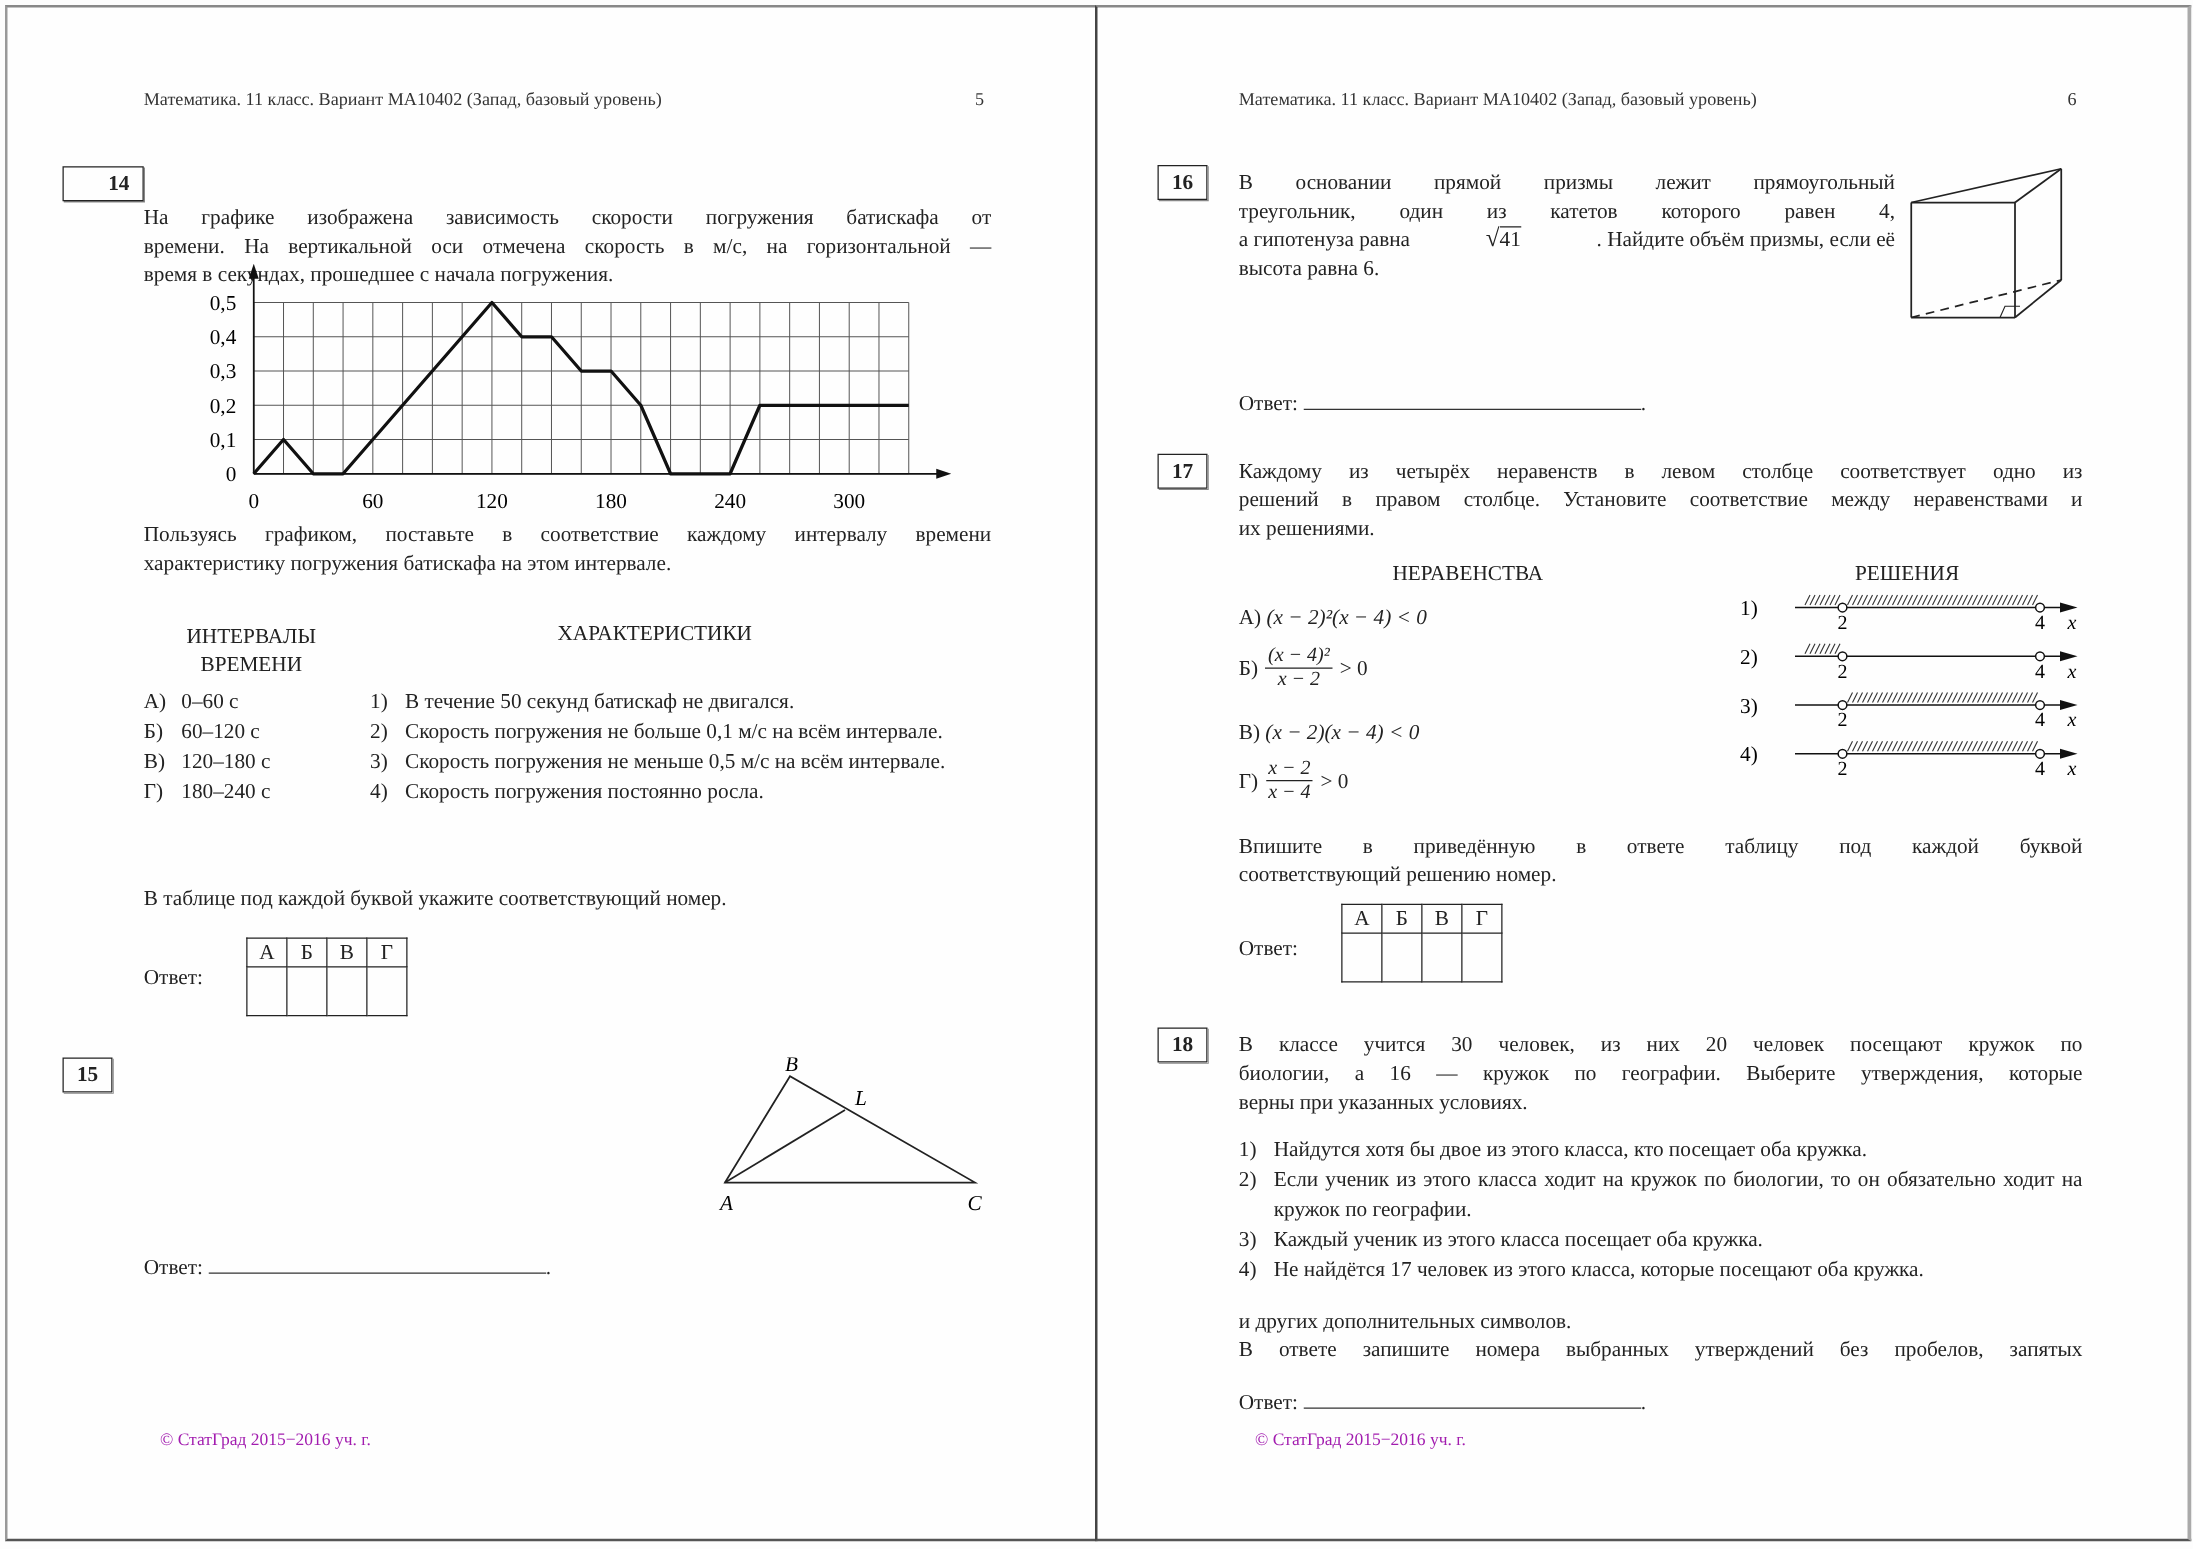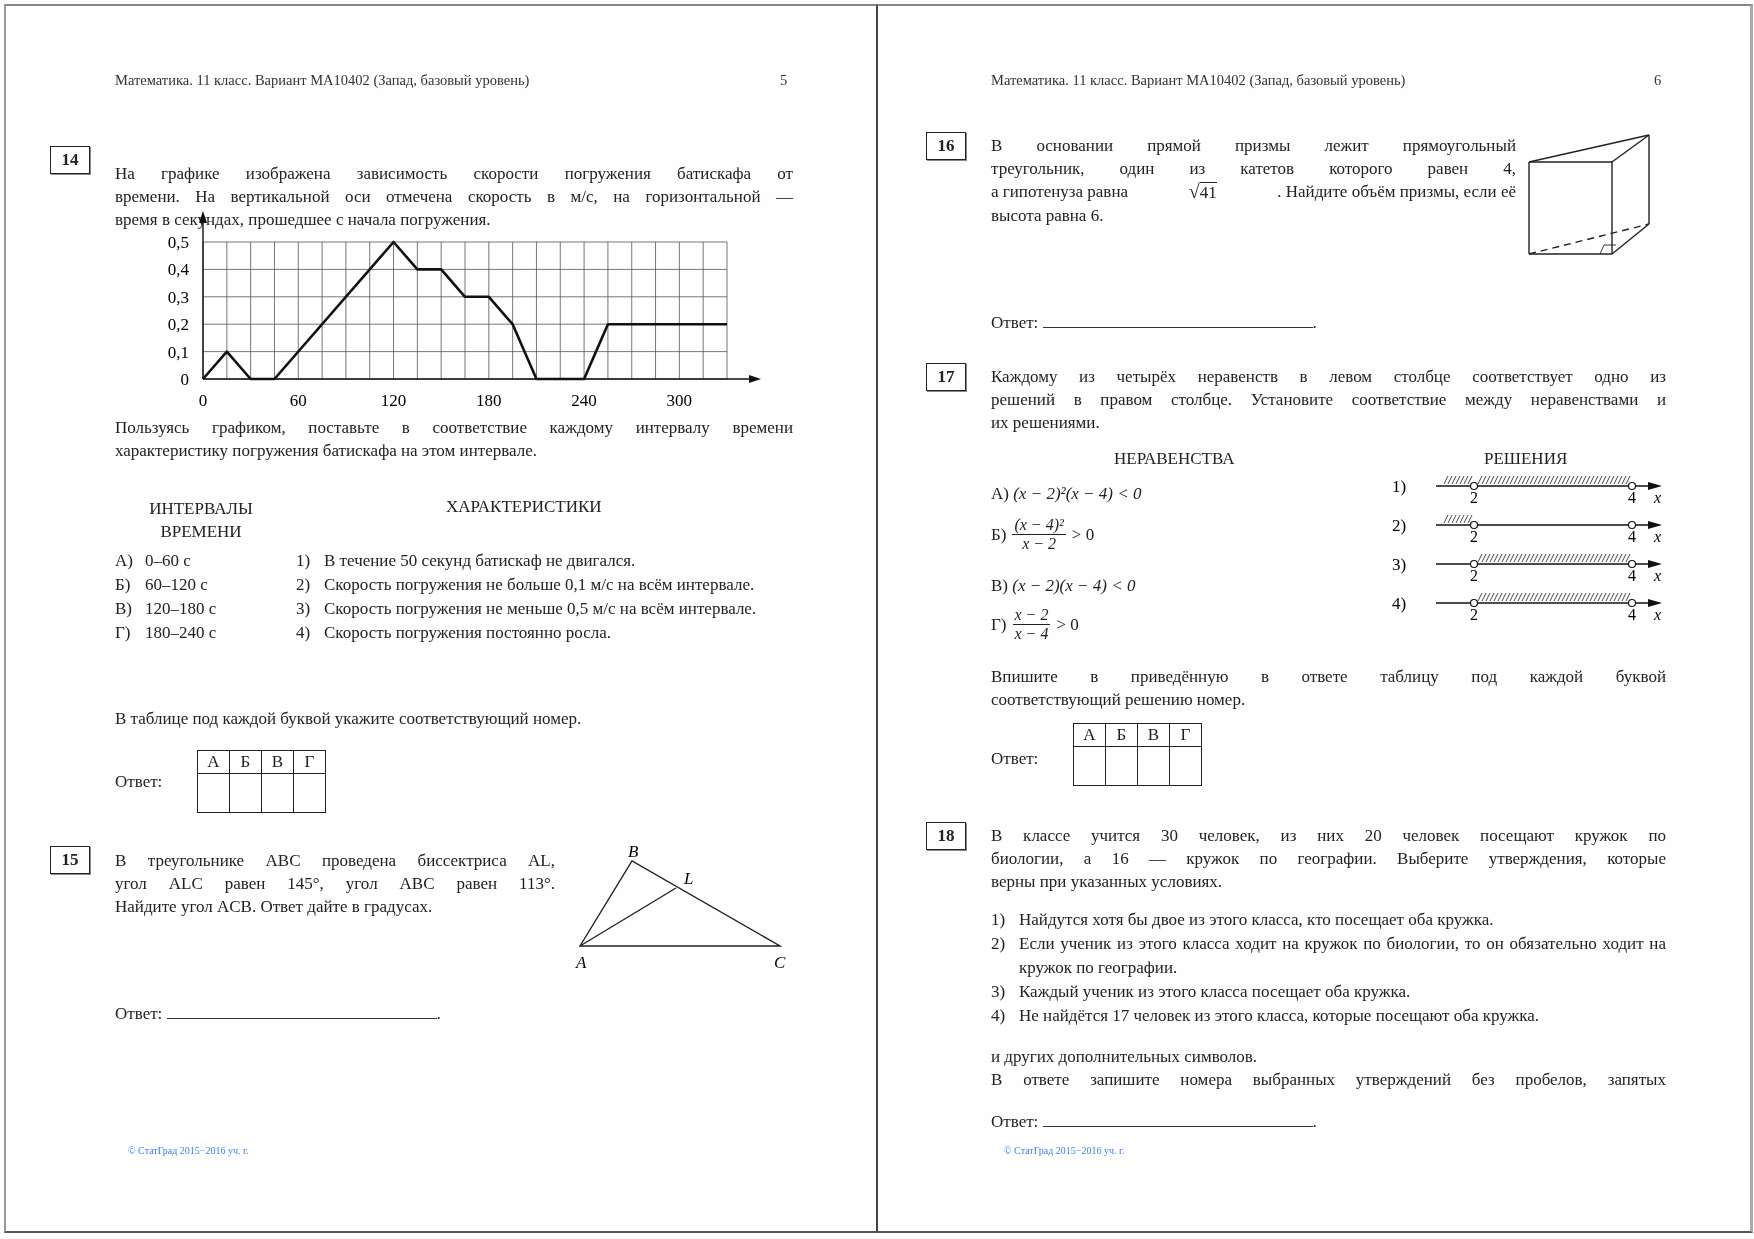--- a/index.html
+++ b/index.html
@@ -19,31 +19,31 @@
     .ans-line { display:inline-block; width:270px; border-bottom:1.2px solid #333; height:16px; vertical-align:baseline; }
     table.ans { border-collapse:collapse; }
     table.ans td { border:1.4px solid #222; width:31px; text-align:center; font-size:17px; padding:0; }
     table.ans tr.h td { height:22px; }
     table.ans tr.b td { height:38px; }
     .list-item { display:flex; font-size:17px; line-height:24px; }
     .list-item .n { width:28px; flex:none; }
     .frac { display:inline-flex; flex-direction:column; align-items:center; vertical-align:middle; font-size:16px; line-height:18px; }
     .frac .num { border-bottom:1.3px solid #222; padding:0 2px; }
     .math { font-size:17px; }
-    .foot { font-size:10px; color:#3b82f6; }
+    .foot { font-size:14px; color:#a21caf; }
     svg text { font-family:"Liberation Serif","DejaVu Serif",serif; }
   </style>
 </head>
 <body>
 
 <div class="sheet sheet-left">
   <div class="abs hdr" style="left:109px;top:66px;">Математика. 11 класс. Вариант МА10402 (Запад, базовый уровень)</div>
   <div class="abs pgnum" style="left:774px;top:66px;">5</div>
 
-  <div class="qnum" style="left:44px;top:140px;">14</div>
+  <div class="qnum" style="left:44px;top:127px;padding-left:25px;">14</div>
   <div class="abs txt" style="left:109px;top:128px;width:678px;margin-top:28px;">
     <div style="text-align-last:justify">На графике изображена зависимость скорости погружения батискафа от</div>
     <div style="text-align-last:justify">времени. На вертикальной оси отмечена скорость в м/с, на горизонтальной —</div>
     <div>время в секундах, прошедшее с начала погружения.</div>
   </div>
 
   <svg class="abs" style="left:130px;top:200px;" width="630" height="210" id="chart14">
       <g>
         <line x1="67" y1="36" x2="67" y2="173" stroke="#555" stroke-width="0.8"></line>
         <line x1="90.81818181818181" y1="36" x2="90.81818181818181" y2="173" stroke="#555" stroke-width="0.8"></line>
@@ -156,25 +156,20 @@
     <tr class="b">
       <td></td>
       <td></td>
       <td></td>
       <td></td>
     </tr>
   </tbody>
     </table>
 
   <div class="qnum" style="left:44px;top:840px;">15</div>
-  <div class="abs txt" style="left:109px;top:843px;width:440px;">
-    <div style="text-align-last:justify">В треугольнике ABC проведена биссектриса AL,</div>
-    <div style="text-align-last:justify">угол ALC равен 145°, угол ABC равен 113°.</div>
-    <div>Найдите угол ACB. Ответ дайте в градусах.</div>
-  </div>
   <svg class="abs" style="left:560px;top:840px;" width="230" height="130">
     <polygon points="14,100 66,15 214,100" fill="none" stroke="#222" stroke-width="1.4"></polygon>
     <line x1="14" y1="100" x2="110" y2="42" stroke="#222" stroke-width="1.4"></line>
     <text x="10" y="122" font-size="17" font-style="italic">A</text>
     <text x="62" y="11" font-size="17" font-style="italic">B</text>
     <text x="208" y="122" font-size="17" font-style="italic">C</text>
     <text x="118" y="38" font-size="17" font-style="italic">L</text>
   </svg>
   <div class="abs txt" style="left:109px;top:996px;">
     <span>Ответ:</span>

